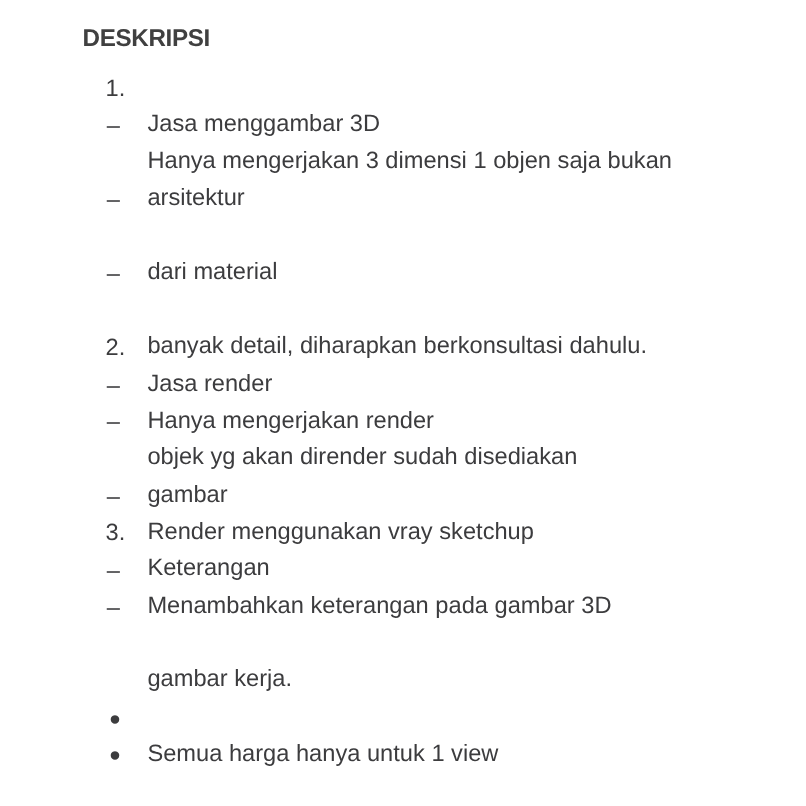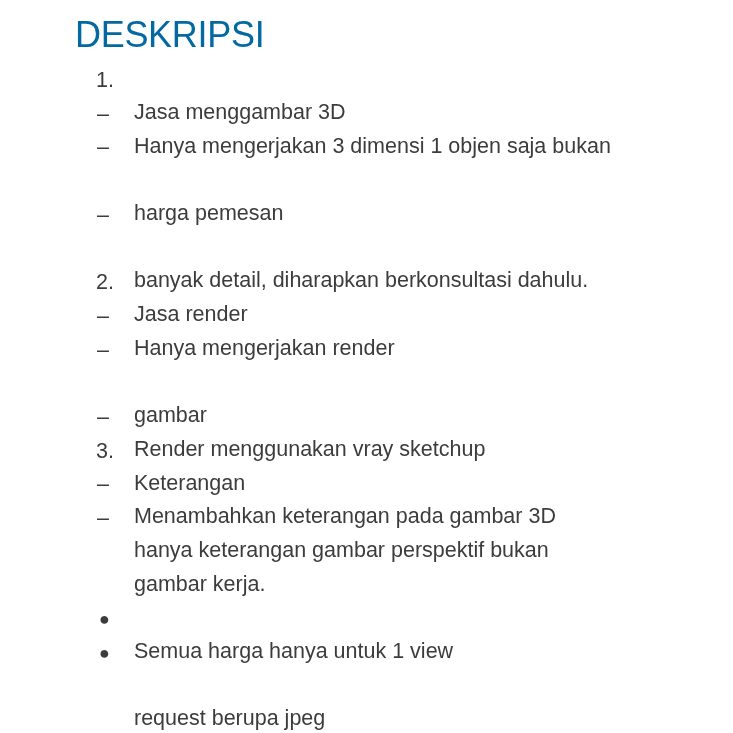--- a/index.html
+++ b/index.html
@@ -5,21 +5,21 @@
   html, body { margin: 0; padding: 0; }
   body {
     width: 733px; height: 733px; overflow: hidden;
     background: #ffffff;
     font-family: "Liberation Sans", sans-serif;
     color: #3c3c3e;
     position: relative;
   }
   .title {
     position: absolute; left: 75px; top: 14px;
-    font-size: 36px; font-weight: normal; color: #0369a1;
+    font-size: 22px; font-weight: bold; color: #404040;
     letter-spacing: -0.3px; line-height: 42px;
   }
   .list { position: absolute; left: 0; top: 64px; width: 733px; }
   .row {
     position: relative; height: 33.7px; line-height: 33.7px;
     font-size: 21.5px; white-space: nowrap;
   }
   .marker { position: absolute; left: 96px; top: 0; width: 36px; }
   .marker.dash { left: 97px; }
   .marker.bullet { left: 99px; font-size: 18px; }
@@ -34,60 +34,63 @@
 <div class="list">
   <div class="row">
       <span class="marker">1.</span>
       <span class="text">Jasa menggambar 3D</span>
     </div>
   <div class="row">
       <span class="marker dash">–</span>
       <span class="text">Hanya mengerjakan 3 dimensi 1 objen saja bukan</span>
     </div>
   <div class="row">
+      <span class="text">arsitektur</span>
+    </div>
+  <div class="row">
       <span class="marker dash">–</span>
     </div>
   <div class="row">
-      <span class="text">harga pemesan</span>
+      <span class="text">dari material</span>
     </div>
   <div class="row">
       <span class="marker dash">–</span>
     </div>
   <div class="row">
       <span class="text">banyak detail, diharapkan berkonsultasi dahulu.</span>
     </div>
   <div class="row">
       <span class="marker">2.</span>
       <span class="text">Jasa render</span>
     </div>
   <div class="row">
       <span class="marker dash">–</span>
       <span class="text">Hanya mengerjakan render</span>
     </div>
   <div class="row">
       <span class="marker dash">–</span>
+      <span class="text">objek yg akan dirender sudah disediakan</span>
     </div>
   <div class="row">
       <span class="text">gambar</span>
     </div>
   <div class="row">
       <span class="marker dash">–</span>
       <span class="text">Render menggunakan vray sketchup</span>
     </div>
   <div class="row">
       <span class="marker">3.</span>
       <span class="text">Keterangan</span>
     </div>
   <div class="row">
       <span class="marker dash">–</span>
       <span class="text">Menambahkan keterangan pada gambar 3D</span>
     </div>
   <div class="row">
       <span class="marker dash">–</span>
-      <span class="text">hanya keterangan gambar perspektif bukan</span>
     </div>
   <div class="row">
       <span class="text">gambar kerja.</span>
     </div>
   <div class="blank"></div>
   <div class="row">
       <span class="marker bullet">●</span>
       <span class="text">Semua harga hanya untuk 1 view</span>
     </div>
   <div class="row">

